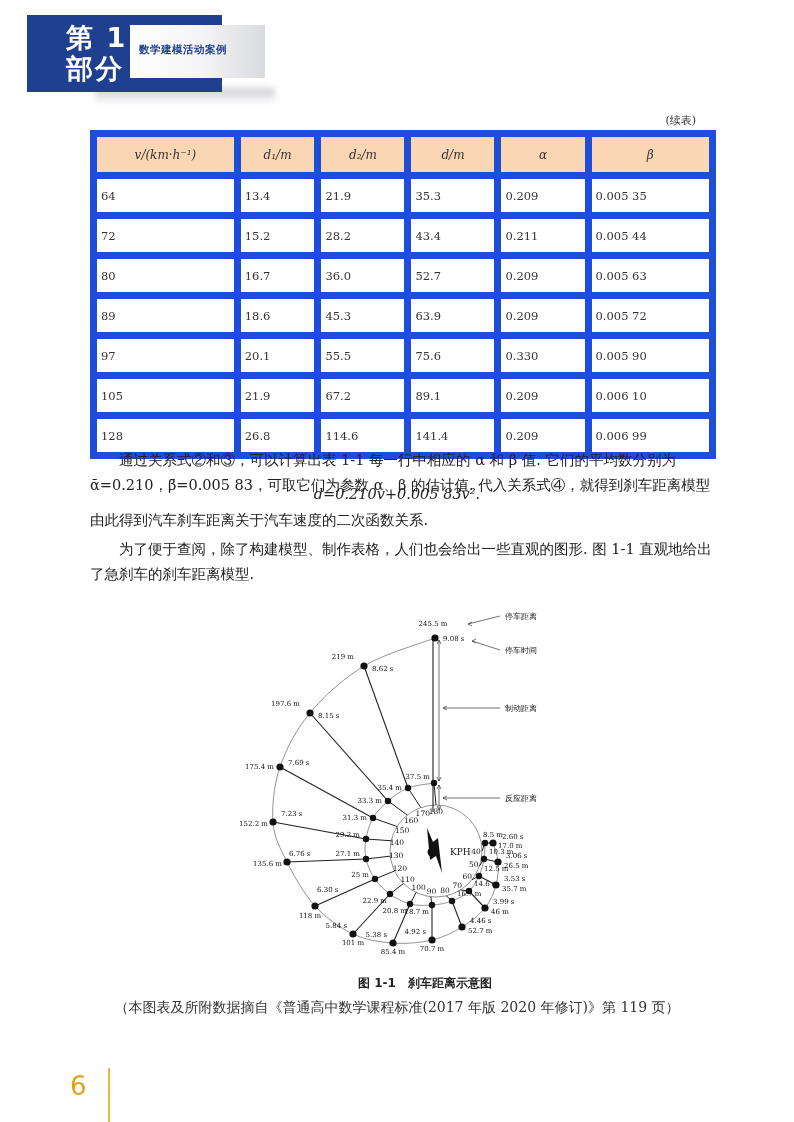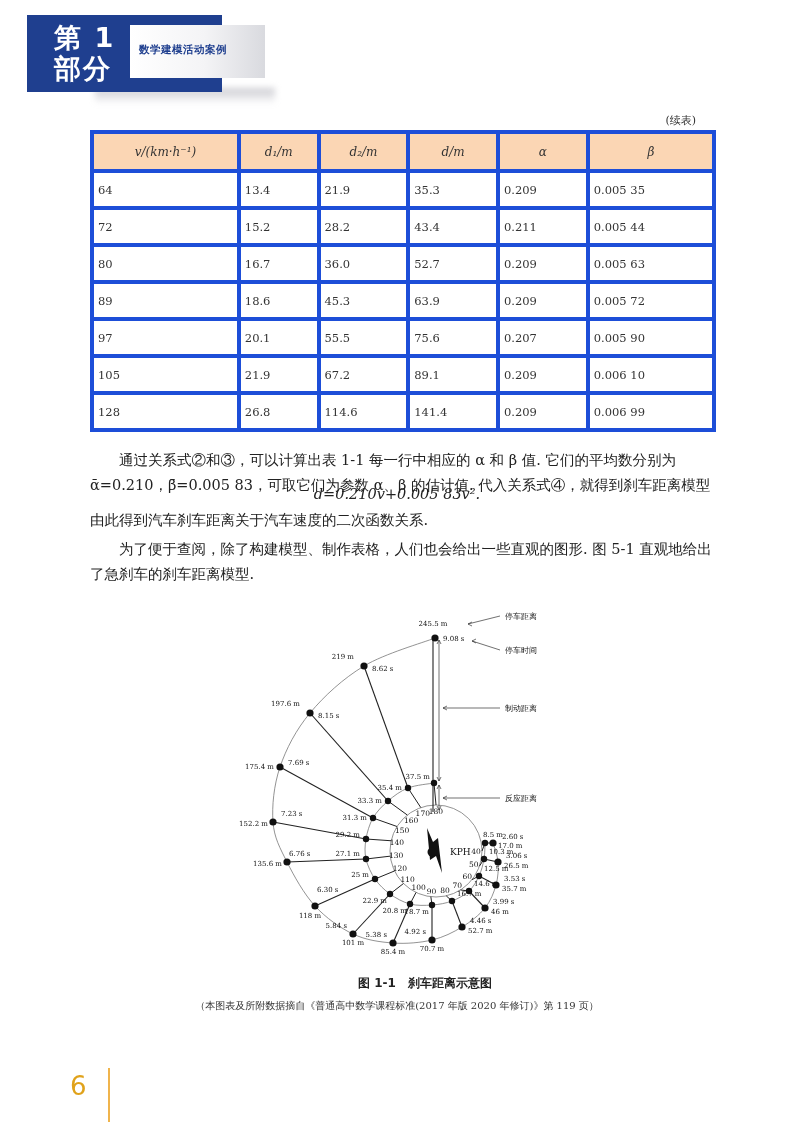--- a/index.html
+++ b/index.html
@@ -2,42 +2,42 @@
 <html><head>
 <meta charset="utf-8">
 <style>
   html, body { margin:0; padding:0; }
   body { width:794px; height:1122px; position:relative; background:#ffffff; overflow:hidden;
          font-family: "DejaVu Serif", "Liberation Serif", serif; color:#222; }
   .hdr-shadow { position:absolute; left:95px; top:88px; width:180px; height:16px;
          background: linear-gradient(180deg, rgba(160,160,170,0.55), rgba(255,255,255,0)); 
          filter: blur(3px); }
   .hdr-blue { position:absolute; left:27px; top:15px; width:195px; height:77px; background:#1f3f8f; }
-  .hdr-part { position:absolute; left:54px; top:22px; color:#fff; font-family:"DejaVu Sans", sans-serif;
+  .hdr-part { position:absolute; left:66px; top:22px; color:#fff; font-family:"DejaVu Sans", sans-serif;
          font-weight:bold; font-size:27px; line-height:31px; letter-spacing:2px; }
   .hdr-label { position:absolute; left:130px; top:25px; width:135px; height:53px;
          background: linear-gradient(90deg, #ffffff 0%, #f4f4f6 55%, #d9dadf 100%); }
   .hdr-label span { position:absolute; left:9px; top:18px; font-family:"DejaVu Sans", sans-serif;
          font-weight:bold; font-size:10.5px; color:#1f3f8f; letter-spacing:0.5px; }
 
   .cont { position:absolute; right:98px; top:113px; font-size:11px; color:#333; }
   table.data { position:absolute; left:90px; top:130px; border-collapse:collapse; width:626px;
          font-family:"DejaVu Serif", serif; font-size:12px; color:#333; }
-  table.data th, table.data td { border:4px solid #1d4ed8; padding:4px; height:25px; }
+  table.data th, table.data td { border:7px solid #1d4ed8; padding:4px; height:25px; }
   table.data th { background:#fbd6b4; font-weight:normal; font-style:italic; height:27px; }
   table.data td { font-size:11.5px;margin-left:16px; }
 
   .para { position:absolute; left:90px; width:628px; font-size:14.5px; line-height:25px; color:#222; }
   .indent { text-indent:29px; }
   .formula { position:absolute; left:0; width:794px; text-align:center; top:486px; font-size:14.5px; font-style:italic; }
 
   .diagram { position:absolute; left:230px; top:600px; width:340px; height:370px; }
   .fig-cap { position:absolute; top:975px; left:0; width:794px; text-align:center;
          font-family:"DejaVu Sans", sans-serif; font-weight:bold; font-size:12px; color:#222;margin-left:28px; }
-  .fig-src { position:absolute; top:999px; left:0; width:794px; text-align:center; font-size:10px; color:#333; }
+  .fig-src { position:absolute; top:999px; left:0; width:794px; text-align:center; font-size:14px; color:#333; }
 
   .pageno { position:absolute; left:70px; top:1071px; font-family:"DejaVu Sans", sans-serif;
          font-size:26px; color:#e0a21a; }
   .pagebar { position:absolute; left:108px; top:1068px; width:2px; height:54px; background:#f0b44c; }
 </style>
 </head>
 <body>
 
 <div class="hdr-shadow"></div>
 <div class="hdr-blue"></div>
@@ -92,21 +92,21 @@
         <td>45.3</td>
         <td>63.9</td>
         <td>0.209</td>
         <td>0.005 72</td>
       </tr>
       <tr>
         <td>97</td>
         <td>20.1</td>
         <td>55.5</td>
         <td>75.6</td>
-        <td>0.207</td>
+        <td>0.330</td>
         <td>0.005 90</td>
       </tr>
       <tr>
         <td>105</td>
         <td>21.9</td>
         <td>67.2</td>
         <td>89.1</td>
         <td>0.209</td>
         <td>0.006 10</td>
       </tr>
@@ -117,21 +117,21 @@
         <td>141.4</td>
         <td>0.209</td>
         <td>0.006 99</td>
       </tr>
     </tbody>
 </table>
 
 <div class="para indent" style="top:408px;margin-top:40px;">通过关系式②和③，可以计算出表 1-1 每一行中相应的 α 和 β 值. 它们的平均数分别为ᾱ=0.210，β̄=0.005 83，可取它们为参数 α、β 的估计值. 代入关系式④，就得到刹车距离模型</div>
 <div class="formula">d=0.210v+0.005 83v².</div>
 <div class="para" style="top:508px;">由此得到汽车刹车距离关于汽车速度的二次函数关系.</div>
-<div class="para indent" style="top:537px;">为了便于查阅，除了构建模型、制作表格，人们也会给出一些直观的图形. 图 5-1 直观地给出了急刹车的刹车距离模型.</div>
+<div class="para indent" style="top:537px;">为了便于查阅，除了构建模型、制作表格，人们也会给出一些直观的图形. 图 1-1 直观地给出了急刹车的刹车距离模型.</div>
 
 <svg class="diagram" id="diagram" viewBox="230 600 340 370">
     <circle cx="436" cy="851" r="46" fill="none" stroke="#777" stroke-width="0.8"></circle>
     <path d="M485 843 C484.8333333333333 845.6666666666666 485 853.5 484 859 C483 864.5 481.5 870.6666666666666 479 876 C476.5 881.3333333333334 473.5 886.8333333333334 469 891 C464.5 895.1666666666666 458.1666666666667 898.6666666666666 452 901 C445.8333333333333 903.3333333333334 439 904.5 432 905 C425 905.5 417 905.8333333333334 410 904 C403 902.1666666666666 395.8333333333333 898.1666666666666 390 894 C384.1666666666667 889.8333333333334 379 884.8333333333334 375 879 C371 873.1666666666666 367.5 865.6666666666666 366 859 C364.5 852.3333333333334 364.8333333333333 845.8333333333334 366 839 C367.1666666666667 832.1666666666666 369.3333333333333 824.3333333333334 373 818 C376.6666666666667 811.6666666666666 382.1666666666667 806 388 801 C393.8333333333333 796 400.3333333333333 791 408 788 C415.6666666666667 785 429.6666666666667 783.8333333333334 434 783" fill="none" stroke="#777" stroke-width="0.8"></path>
     <path d="M493 843 C493.8333333333333 846.1666666666666 497.5 855 498 862 C498.5 869 498.1666666666667 877.3333333333334 496 885 C493.8333333333333 892.6666666666666 490.6666666666667 901 485 908 C479.3333333333333 915 470.8333333333333 921.6666666666666 462 927 C453.1666666666667 932.3333333333334 443.5 937.3333333333334 432 940 C420.5 942.6666666666666 406.1666666666667 944 393 943 C379.8333333333333 942 366 940.1666666666666 353 934 C340 927.8333333333334 326 918 315 906 C304 894 294 876 287 862 C280 848 274.1666666666667 837.8333333333334 273 822 C271.8333333333333 806.1666666666666 273.8333333333333 785.1666666666666 280 767 C286.1666666666667 748.8333333333334 296 729.8333333333334 310 713 C324 696.1666666666666 343.1666666666667 678.5 364 666 C384.8333333333333 653.5 423.1666666666667 642.6666666666666 435 638" fill="none" stroke="#777" stroke-width="0.8"></path>
     <line x1="482" y1="851" x2="485" y2="843" stroke="#222" stroke-width="1"></line>
     <line x1="485" y1="843" x2="493" y2="843" stroke="#222" stroke-width="1.1"></line>
     <circle cx="485" cy="843" r="3.2" fill="#111"></circle>
     <circle cx="493" cy="843" r="3.6" fill="#111"></circle>
     <text x="476" y="854" font-size="7.5" text-anchor="middle" font-family="&quot;DejaVu Serif&quot;, serif" fill="#111">40</text>

